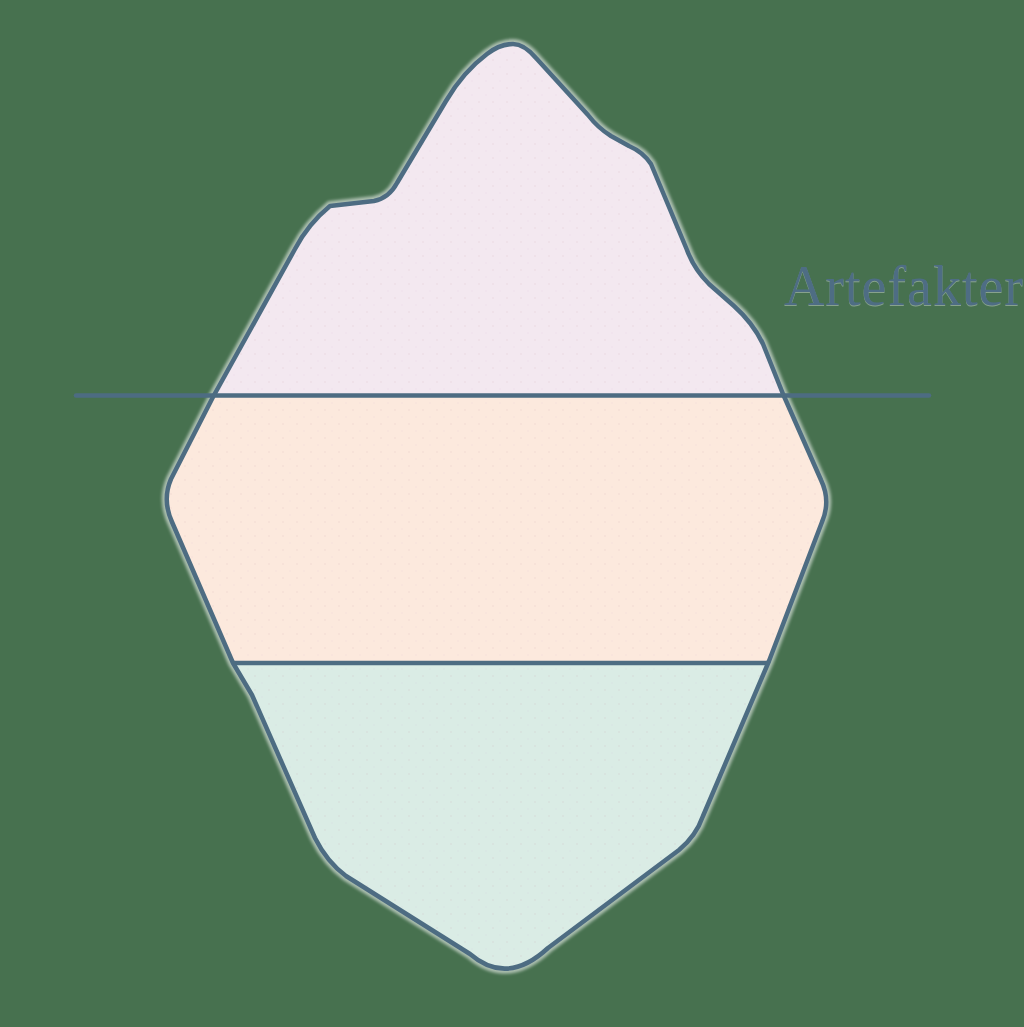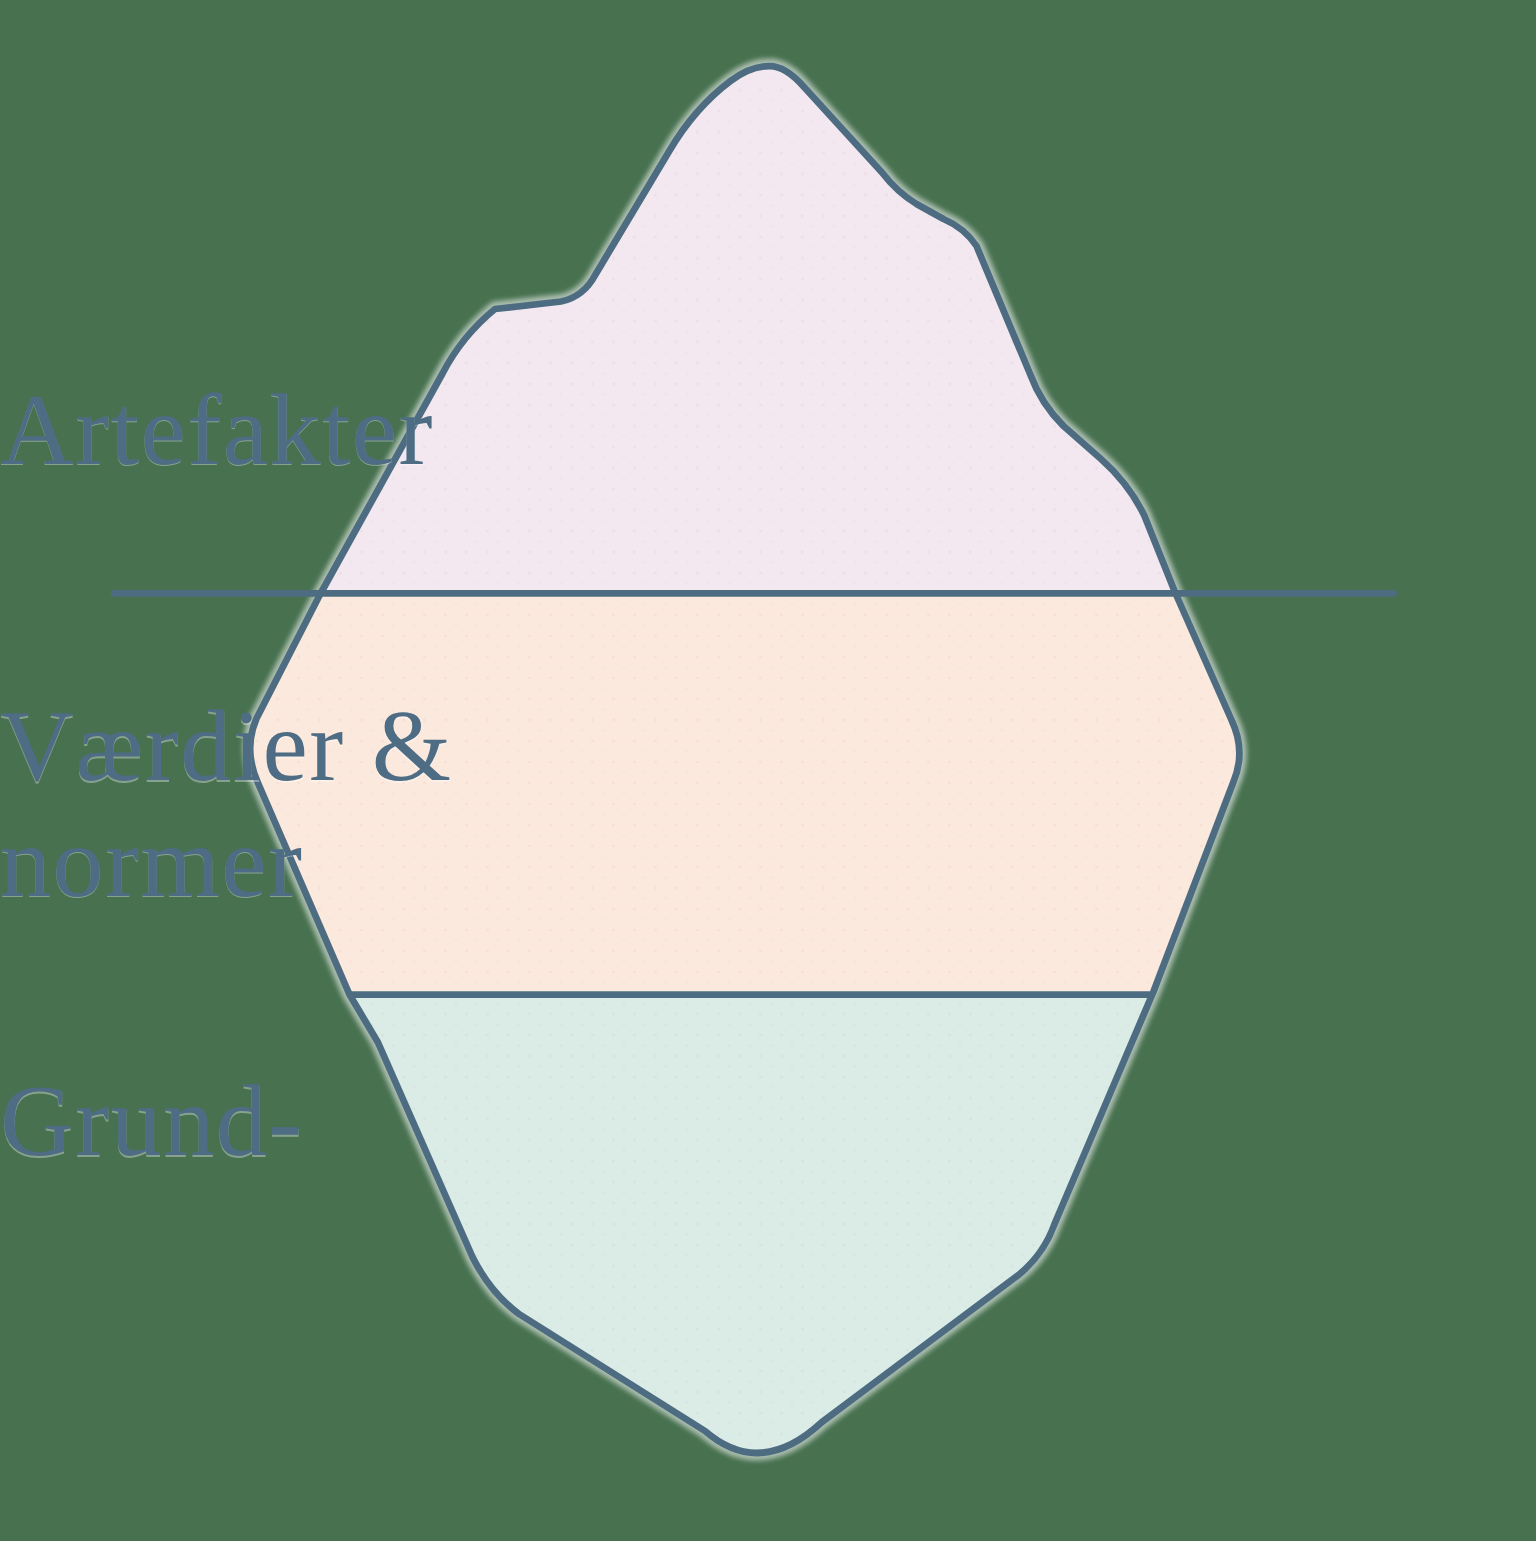--- a/index.html
+++ b/index.html
@@ -12,23 +12,23 @@
     position: relative;
     width: 1024px; height: 1027px;
   }
   .stage svg {
     position: absolute; inset: 0;
     display: block;
   }
   .label {
     position: absolute;
     left: 0; width: 1024px;
-    text-align: left;
+    text-align: right;
     color: #4E6D84;
-    font-size: 68px;
+    font-size: 56px;
     letter-spacing: 1px;
     text-shadow: 0 1px 0 rgba(255,255,255,0.35);
     pointer-events: none;
   }
   .label span { display: block; }
   .label-artefakter   { top: 248px; line-height: 76px; }
   .label-vaerdier     { top: 459px; line-height: 77px; }
   .label-grund        { top: 709px; line-height: 76px; }
 </style>
 </head>
@@ -109,22 +109,17 @@
              Q 831 501 822 522 L 769 661 L 703 816 Q 696 836 679 850 L 548 948 Q 507 986 470 954
              L 346 876 Q 327 862 315 838 L 252 695 L 233 663 L 172 522 Q 162 500 171 479
              L 213 397 L 295 249 Q 308 224 330 206 L 374 201 Q 389 198 397 183 L 446 101
              Q 463 72 487 54 Q 500 44 513 44 Z" fill="none" stroke="#4D6C82" stroke-width="4.5" stroke-linejoin="round" stroke-linecap="round"></path>
   </svg>
 
   <div class="label label-artefakter">
     <span>Artefakter</span>
   </div>
 
-  <div class="label label-vaerdier">
-    <span>Værdier &amp;</span>
-    <span>normer</span>
-  </div>
 
   <div class="label label-grund">
-    <span>Grund-</span>
   </div>
 
 </div>
 
 </body></html>

